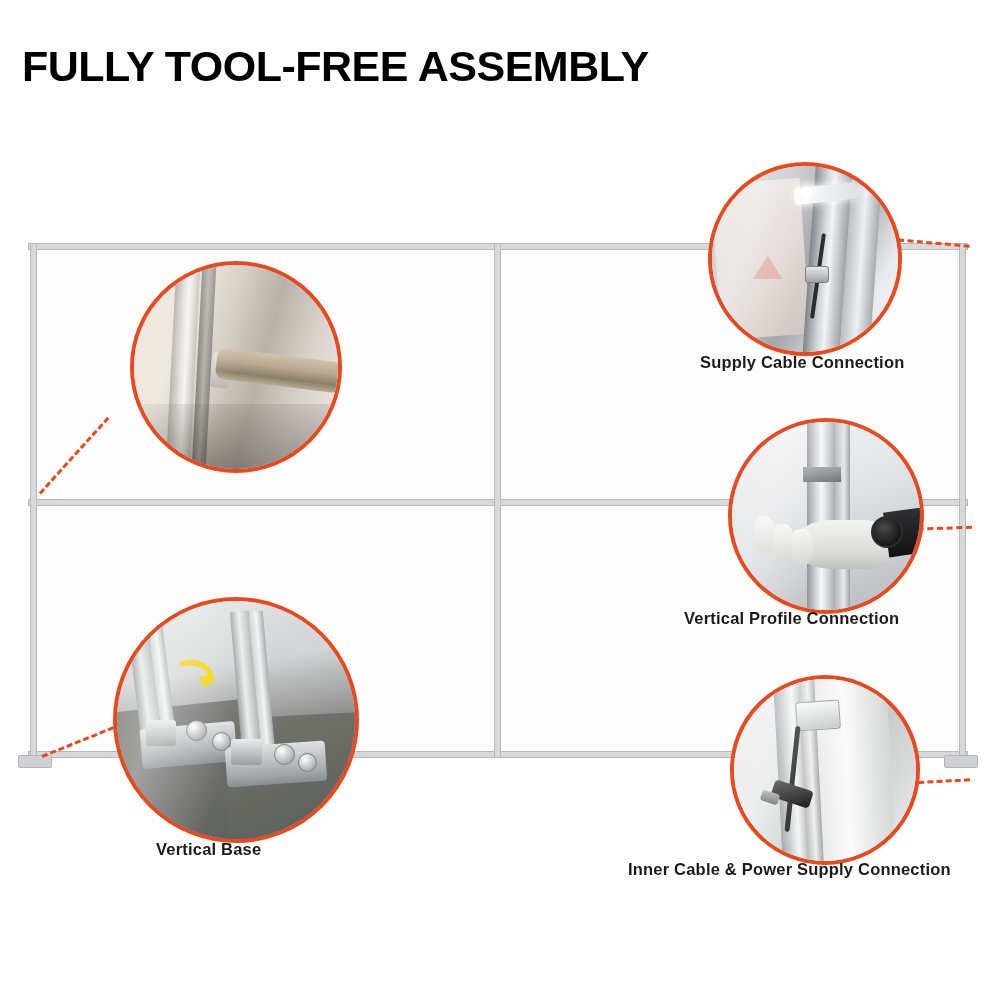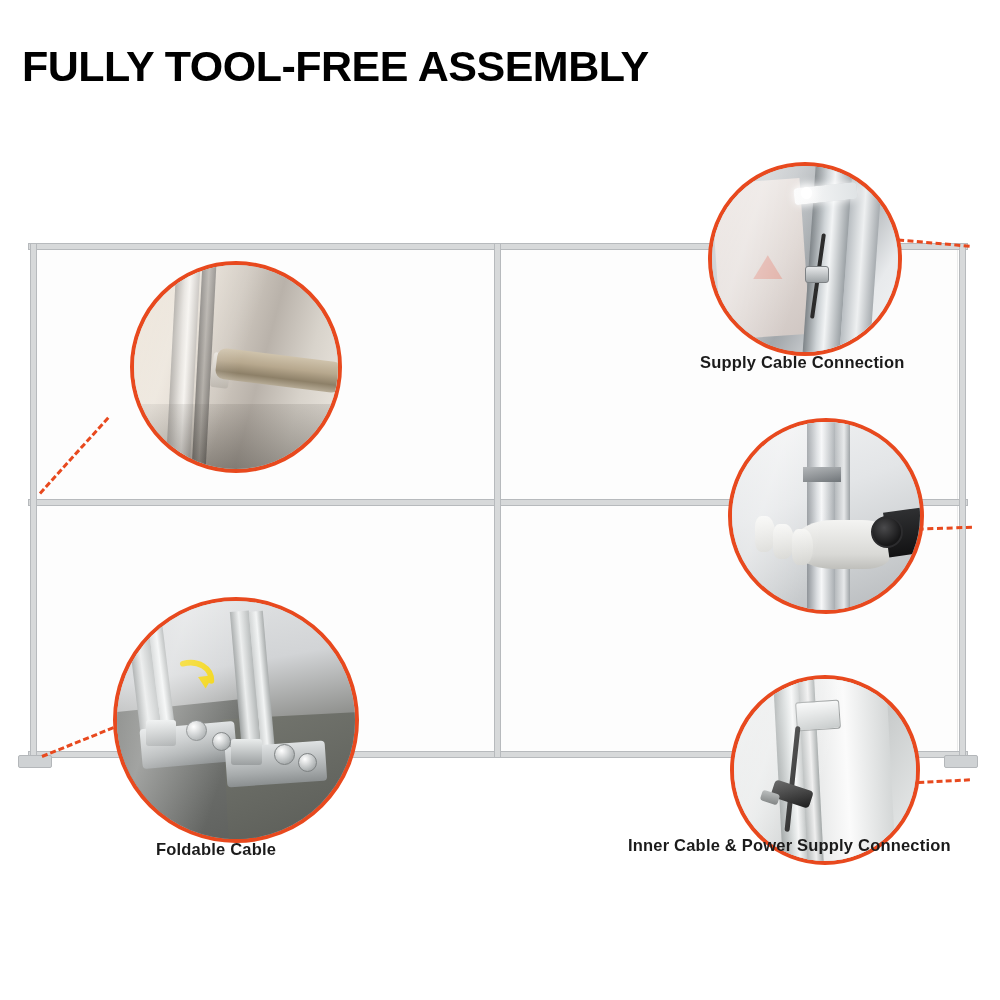--- a/index.html
+++ b/index.html
@@ -413,20 +413,21 @@
       <div class="ph vpc-joint"></div>
       <div class="ph vpc-glove"></div>
       <div class="ph vpc-finger" style="left:12%;"></div>
       <div class="ph vpc-finger" style="left:22%; top:54%;"></div>
       <div class="ph vpc-finger" style="left:32%; top:57%;"></div>
       <div class="ph vpc-strap"></div>
       <div class="ph vpc-watch"></div>
       <div class="gloss"></div>
     </div>
   </div>
+  <div class="caption" style="left:684px; top:609px;">Vertical Profile Connection</div>
 
   <div class="callout" style="left:113px; top:597px; width:238px; height:238px;">
     <div class="inner">
       <div class="ph fb-bg"></div>
       <div class="ph fb-carpetL"></div>
       <div class="ph fb-carpetR"></div>
       <div class="ph fb-frameL"></div>
       <div class="ph fb-frameL2"></div>
       <div class="ph fb-frameR"></div>
       <div class="ph fb-frameR2"></div>
@@ -440,30 +441,30 @@
       <div class="ph fb-knob" style="left:76%; top:64%; width:8%;  height:8%;"></div>
       <div class="ph fb-arrow">
         <svg viewBox="0 0 40 40" width="100%" height="100%">
           <path d="M4 6 C20 2, 34 10, 34 24" stroke="#f2d200" stroke-width="6" fill="none" stroke-linecap="round"></path>
           <path d="M26 22 L34 34 L42 20 Z" fill="#f2d200" transform="translate(-6,-2)"></path>
         </svg>
       </div>
       <div class="gloss"></div>
     </div>
   </div>
-  <div class="caption" style="left:156px; top:840px;">Foldable Cable</div>
+  <div class="caption" style="left:156px; top:840px;">Vertical Base</div>
 
   <div class="callout" style="left:730px; top:675px; width:182px; height:182px;">
     <div class="inner">
       <div class="ph ps-bg"></div>
       <div class="ph ps-panel"></div>
       <div class="ph ps-profile"></div>
       <div class="ph ps-profile2"></div>
       <div class="ph ps-connector"></div>
       <div class="ph ps-cable"></div>
       <div class="ph ps-plug"></div>
       <div class="ph ps-plugtip"></div>
       <div class="gloss"></div>
     </div>
   </div>
-  <div class="caption" style="left:628px; top:836px;">Inner Cable &amp; Power Supply Connection</div>
+  <div class="caption" style="left:628px; top:860px;">Inner Cable &amp; Power Supply Connection</div>
 
 </div>
 
 </body></html>

